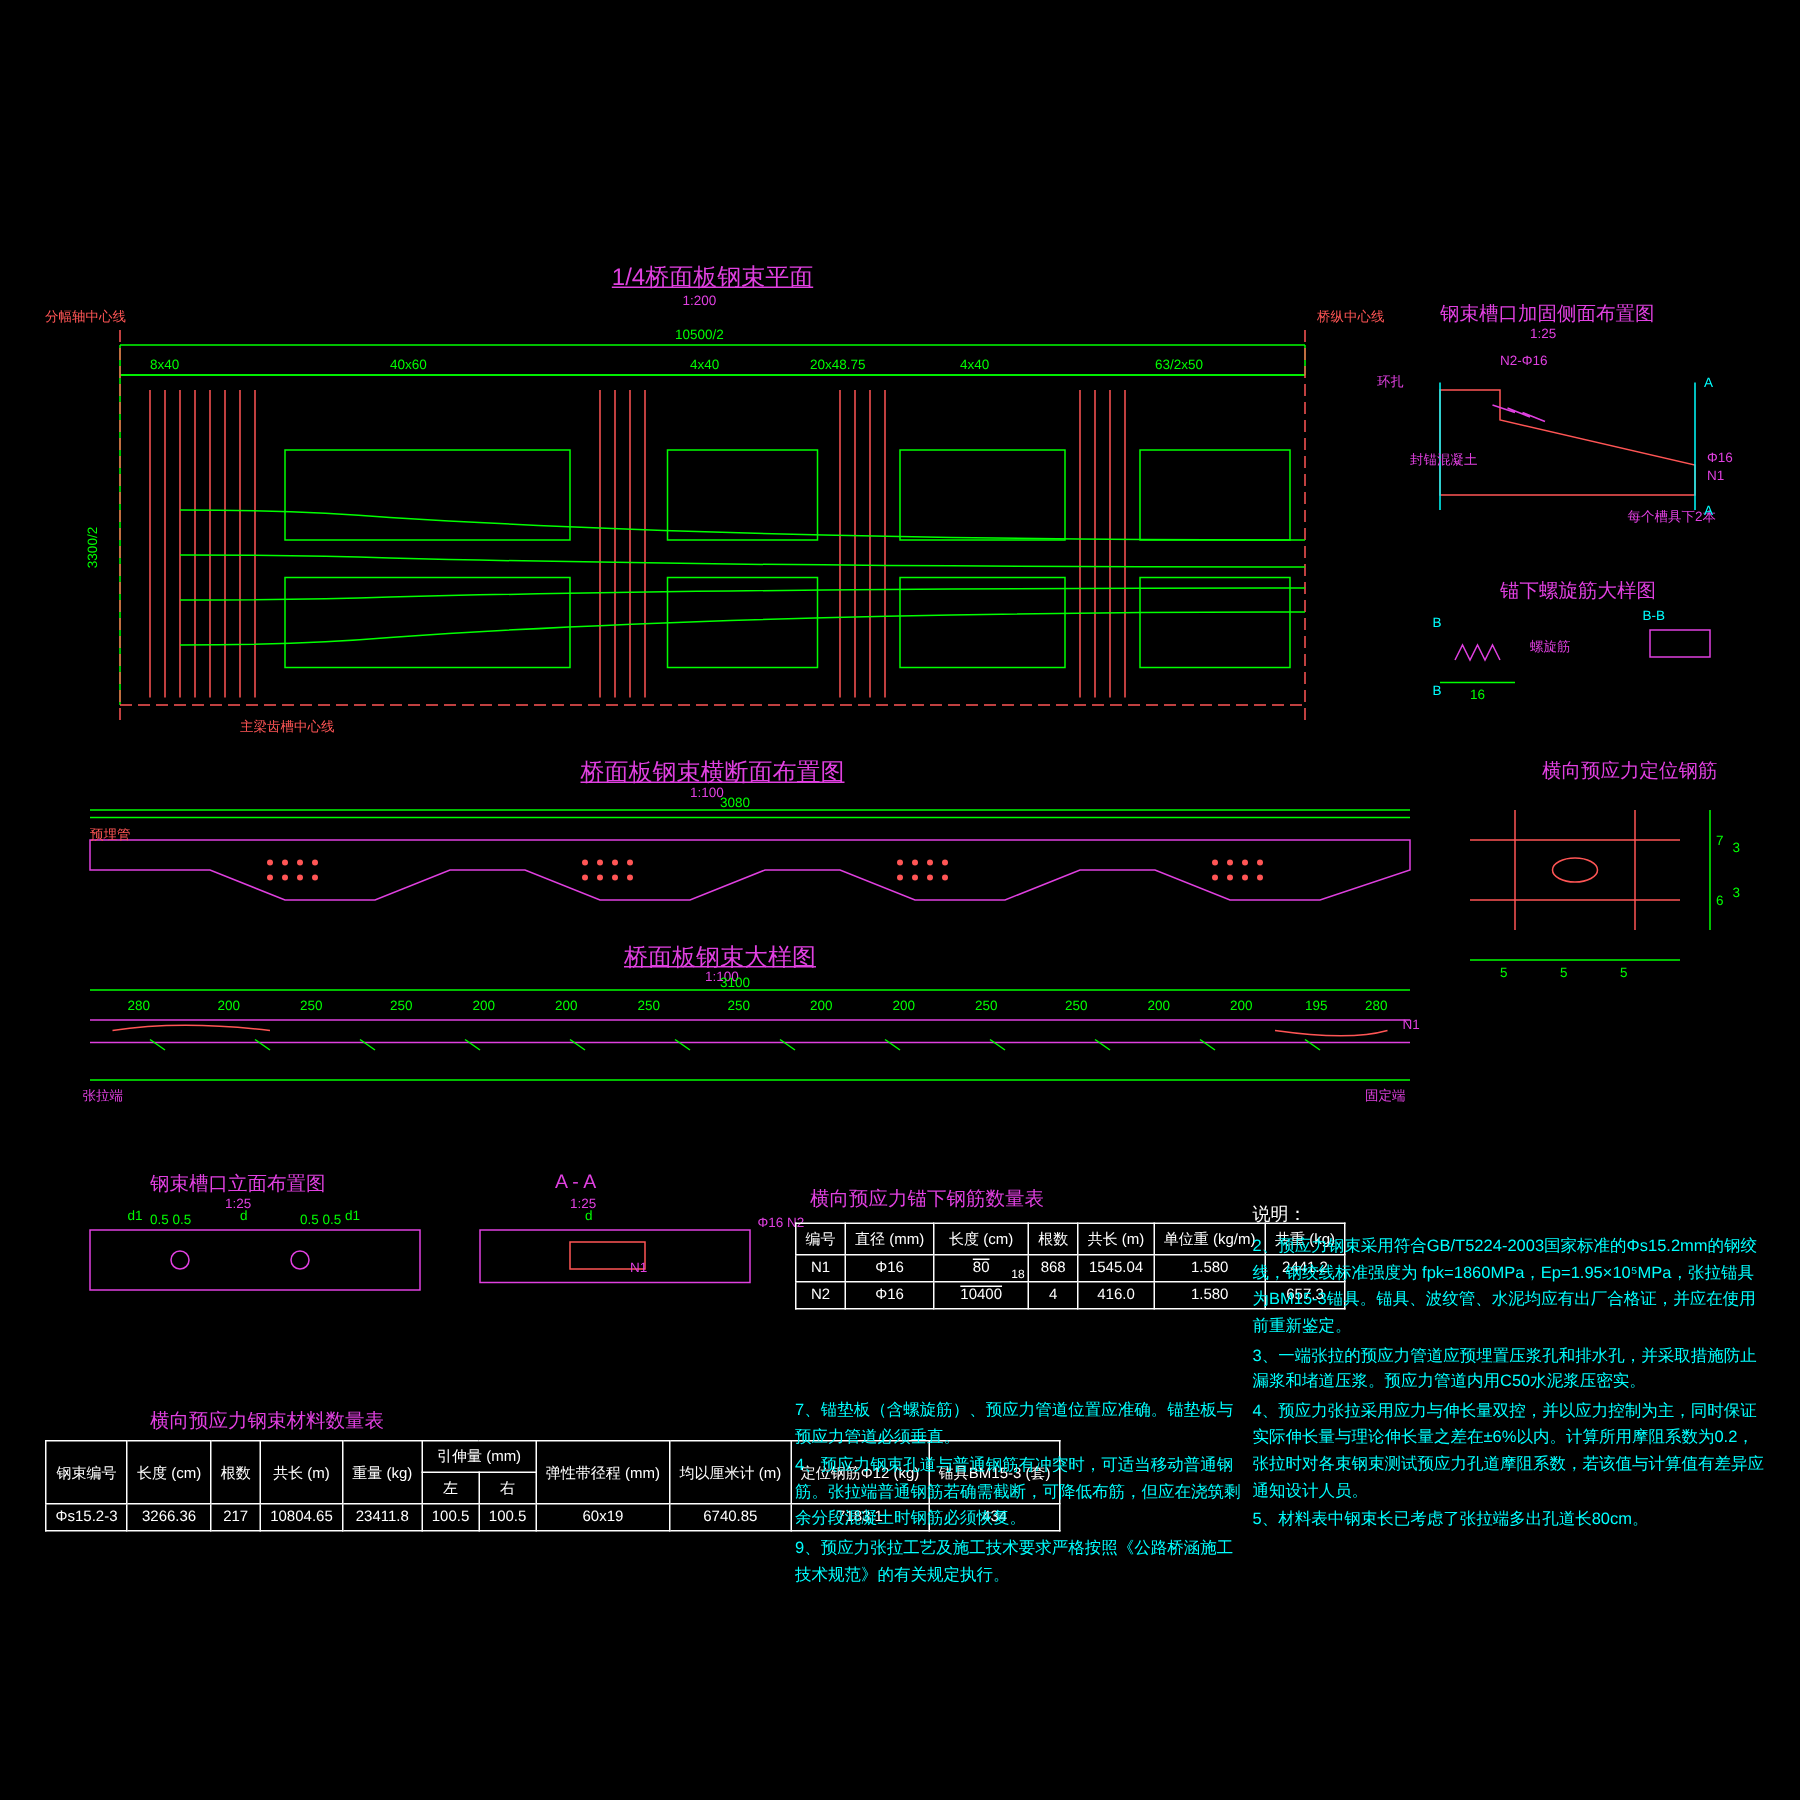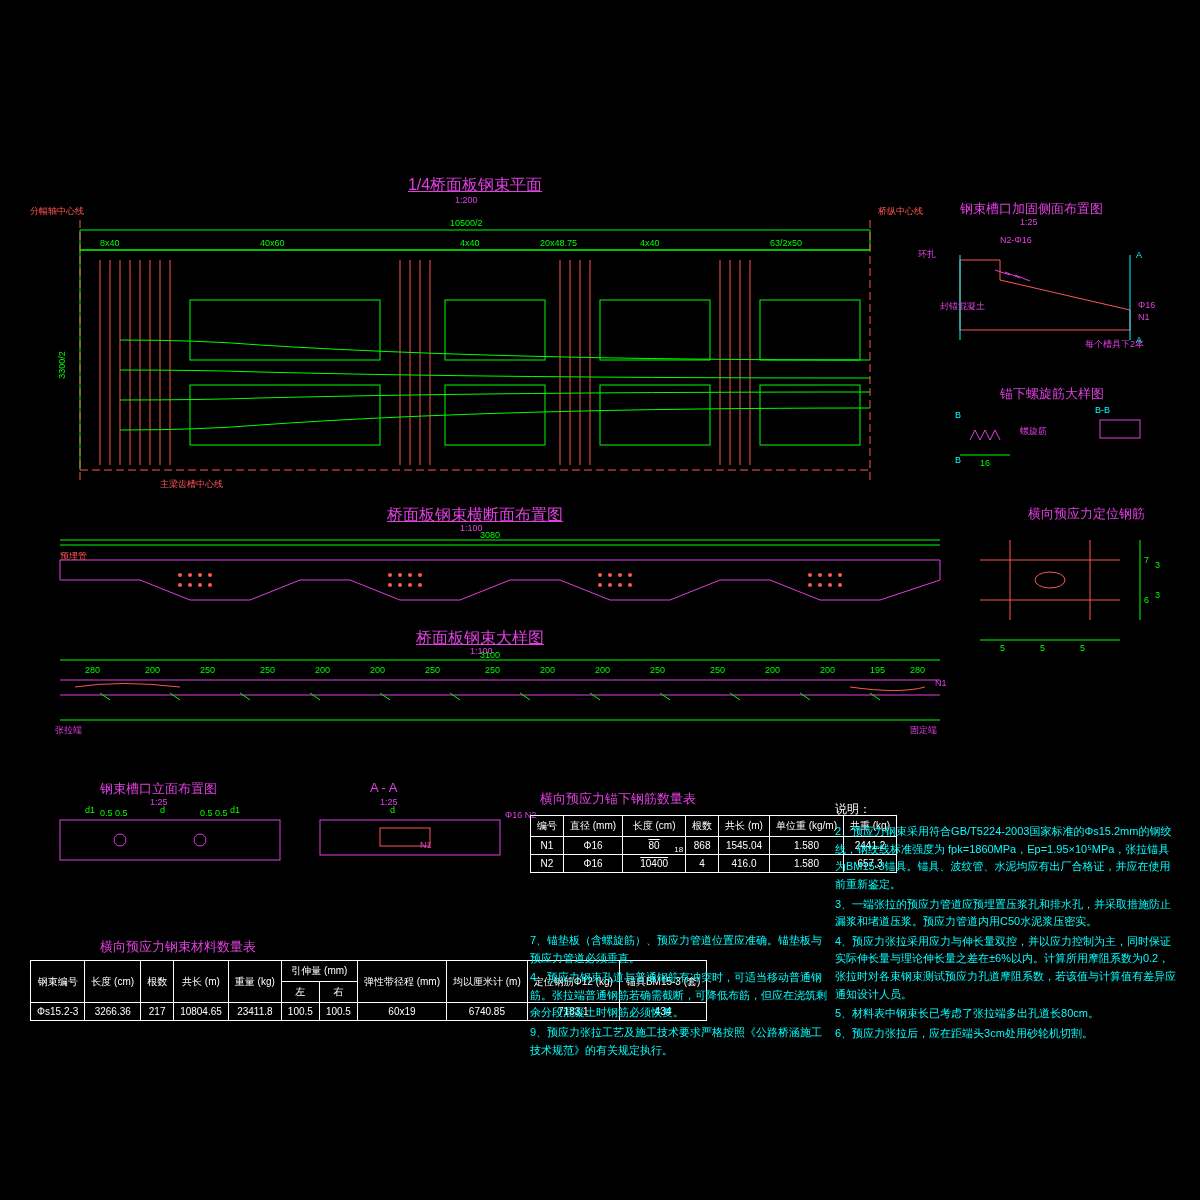--- a/index.html
+++ b/index.html
@@ -353,21 +353,20 @@
 </tr>
 </tbody>
     </table>
 
 <div class="notes" style="top:800px;right:20px;width:345px">
 <div class="hd">说明：</div>
 <p>2、预应力钢束采用符合GB/T5224-2003国家标准的Φs15.2mm的钢绞线，钢绞线标准强度为 fpk=1860MPa，Ep=1.95×10⁵MPa，张拉锚具为BM15-3锚具。锚具、波纹管、水泥均应有出厂合格证，并应在使用前重新鉴定。</p>
 <p>3、一端张拉的预应力管道应预埋置压浆孔和排水孔，并采取措施防止漏浆和堵道压浆。预应力管道内用C50水泥浆压密实。</p>
 <p>4、预应力张拉采用应力与伸长量双控，并以应力控制为主，同时保证实际伸长量与理论伸长量之差在±6%以内。计算所用摩阻系数为0.2，张拉时对各束钢束测试预应力孔道摩阻系数，若该值与计算值有差异应通知设计人员。</p>
 <p>5、材料表中钢束长已考虑了张拉端多出孔道长80cm。</p>
-<p>6、预应力张拉后，应在距端头3cm处用砂轮机切割。</p>
 </div>
 <div class="notes" style="top:930px;left:530px;width:300px">
 <p>7、锚垫板（含螺旋筋）、预应力管道位置应准确。锚垫板与预应力管道必须垂直。</p>
 <p>4、预应力钢束孔道与普通钢筋有冲突时，可适当移动普通钢筋。张拉端普通钢筋若确需截断，可降低布筋，但应在浇筑剩余分段混凝土时钢筋必须恢复。</p>
 <p>9、预应力张拉工艺及施工技术要求严格按照《公路桥涵施工技术规范》的有关规定执行。</p>
 </div>
 
 </div>
 
 </body></html>

